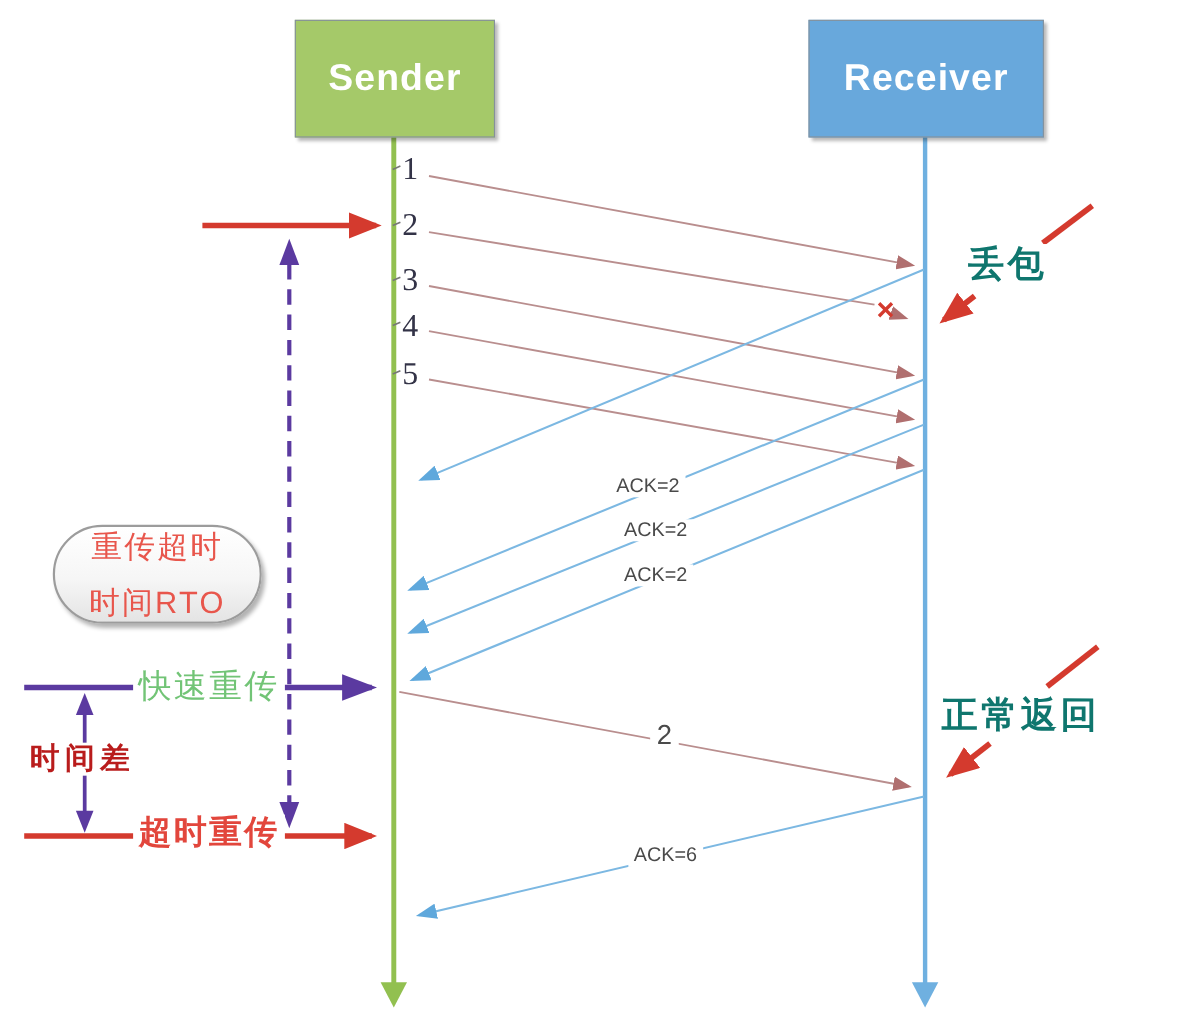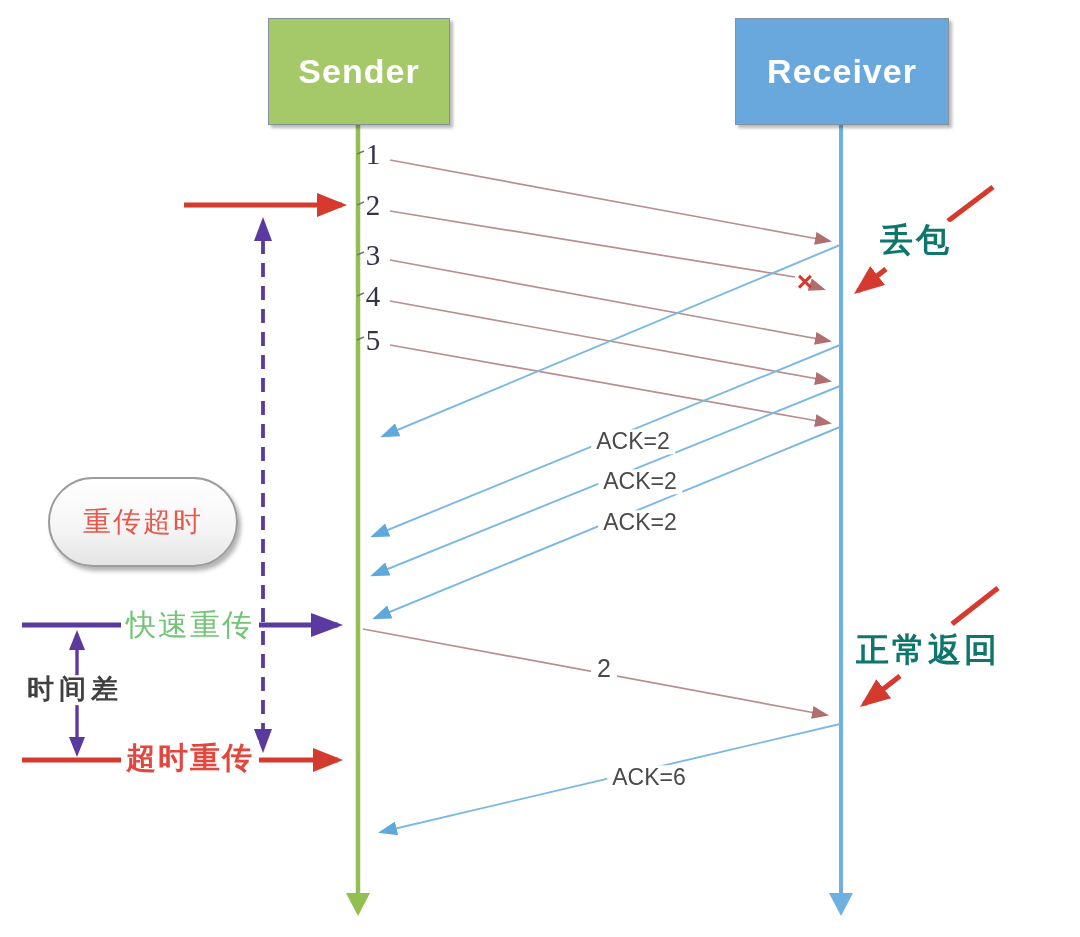--- a/index.html
+++ b/index.html
@@ -11,26 +11,26 @@
   svg#wires{position:absolute;left:0;top:0;}
   .actor{
     position:absolute;top:18px;height:105px;display:flex;align-items:center;justify-content:center;
     color:#ffffff;font-weight:bold;font-size:34px;letter-spacing:1px;
     border:1.5px solid #85919b;box-shadow:3px 3px 3px rgba(0,0,0,.28);
   }
   #sender-box{left:268px;width:180px;background:#a5c969;}
   #receiver-box{left:735px;width:212px;background:#68a8dc;}
   .lbl{position:absolute;transform:translate(-50%,-50%);white-space:nowrap;line-height:1.1;}
   .seq{font-family:"Liberation Serif", serif;font-size:29px;color:#333347;}
-  .ack{font-size:23px;color:#4a4a4a;background:#ffffff;padding:0 5px;margin-left:44px;}
+  .ack{font-size:18px;color:#4a4a4a;background:#ffffff;padding:0 5px;}
   .retx{font-size:25px;color:#4a4a4a;background:#ffffff;padding:0 6px;}
   .cn-blue{font-size:33px;color:#0f766e;background:#ffffff;padding:0 3px;letter-spacing:3px;font-weight:bold;}
   .cn-green{font-size:30px;color:#72c476;background:#ffffff;padding:0 5px;letter-spacing:2px;font-weight:normal;}
   .cn-red{font-size:30px;color:#e2463c;background:#ffffff;padding:0 5px;letter-spacing:2px;font-weight:bold;}
-  .cn-black{font-size:27px;color:#404040;background:#ffffff;padding:0 4px;letter-spacing:5px;font-weight:bold;}
+  .cn-black{font-size:27px;color:#b91c1c;background:#ffffff;padding:0 4px;letter-spacing:5px;font-weight:bold;}
   .cross{font-size:28px;color:#d43a2e;font-weight:bold;background:transparent;}
   #rto-bubble{
     position:absolute;left:48px;top:477px;width:190px;height:90px;box-sizing:border-box;
     border:2px solid #9c9c9c;border-radius:46px;
     background:linear-gradient(180deg,#ffffff 0%,#f6f6f6 55%,#e4e4e4 100%);
     box-shadow:3px 4px 4px rgba(0,0,0,.3);
     display:flex;flex-direction:column;align-items:center;justify-content:center;gap:13px;
   }
   #rto-bubble .bubble-line{color:#e8564c;font-size:28px;letter-spacing:2px;}
 </style>
@@ -121,15 +121,16 @@
   <div class="lbl cross" style="left:805px;top:282px;">×</div>
 
   <div class="lbl cn-blue" style="left:916px;top:240px;">丢包</div>
   <div class="lbl cn-blue" style="left:928px;top:650px;">正常返回</div>
   <div class="lbl cn-green" style="left:190px;top:624px;">快速重传</div>
   <div class="lbl cn-red" style="left:190px;top:757px;">超时重传</div>
   <div class="lbl cn-black" style="left:75px;top:690px;">时间差</div>
 
   <div id="rto-bubble">
     <div class="bubble-line">重传超时</div>
+    <div class="bubble-line">时间RTO</div>
   </div>
 
 </div>
 
 </body></html>

